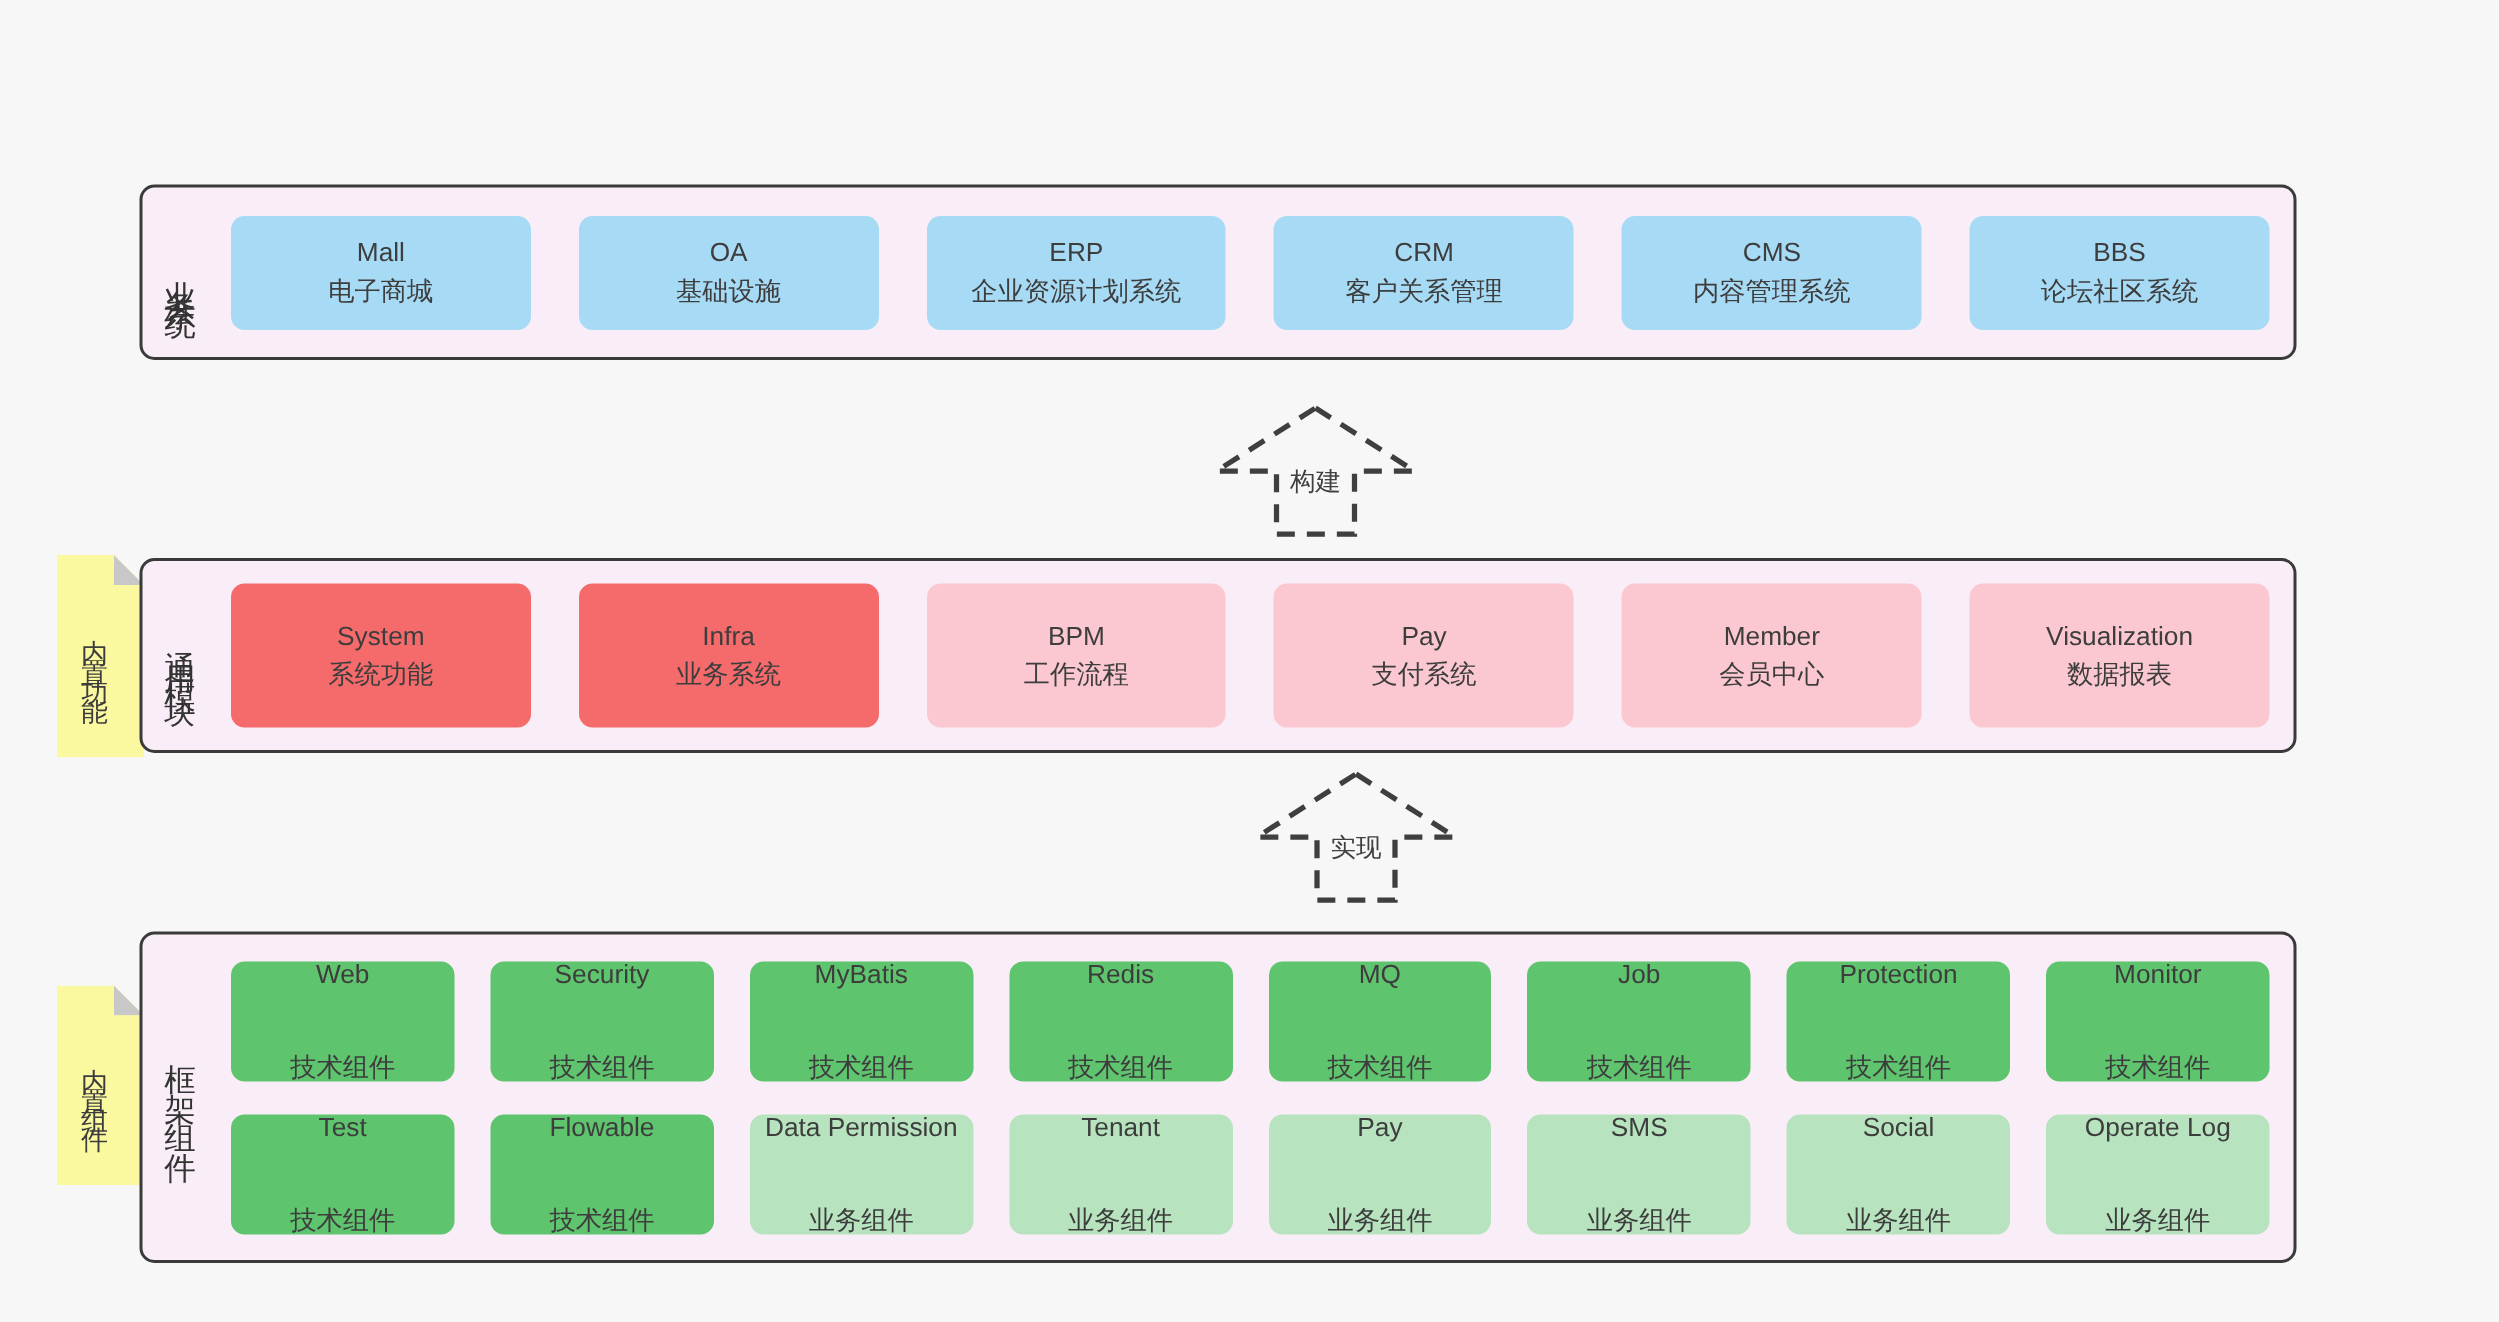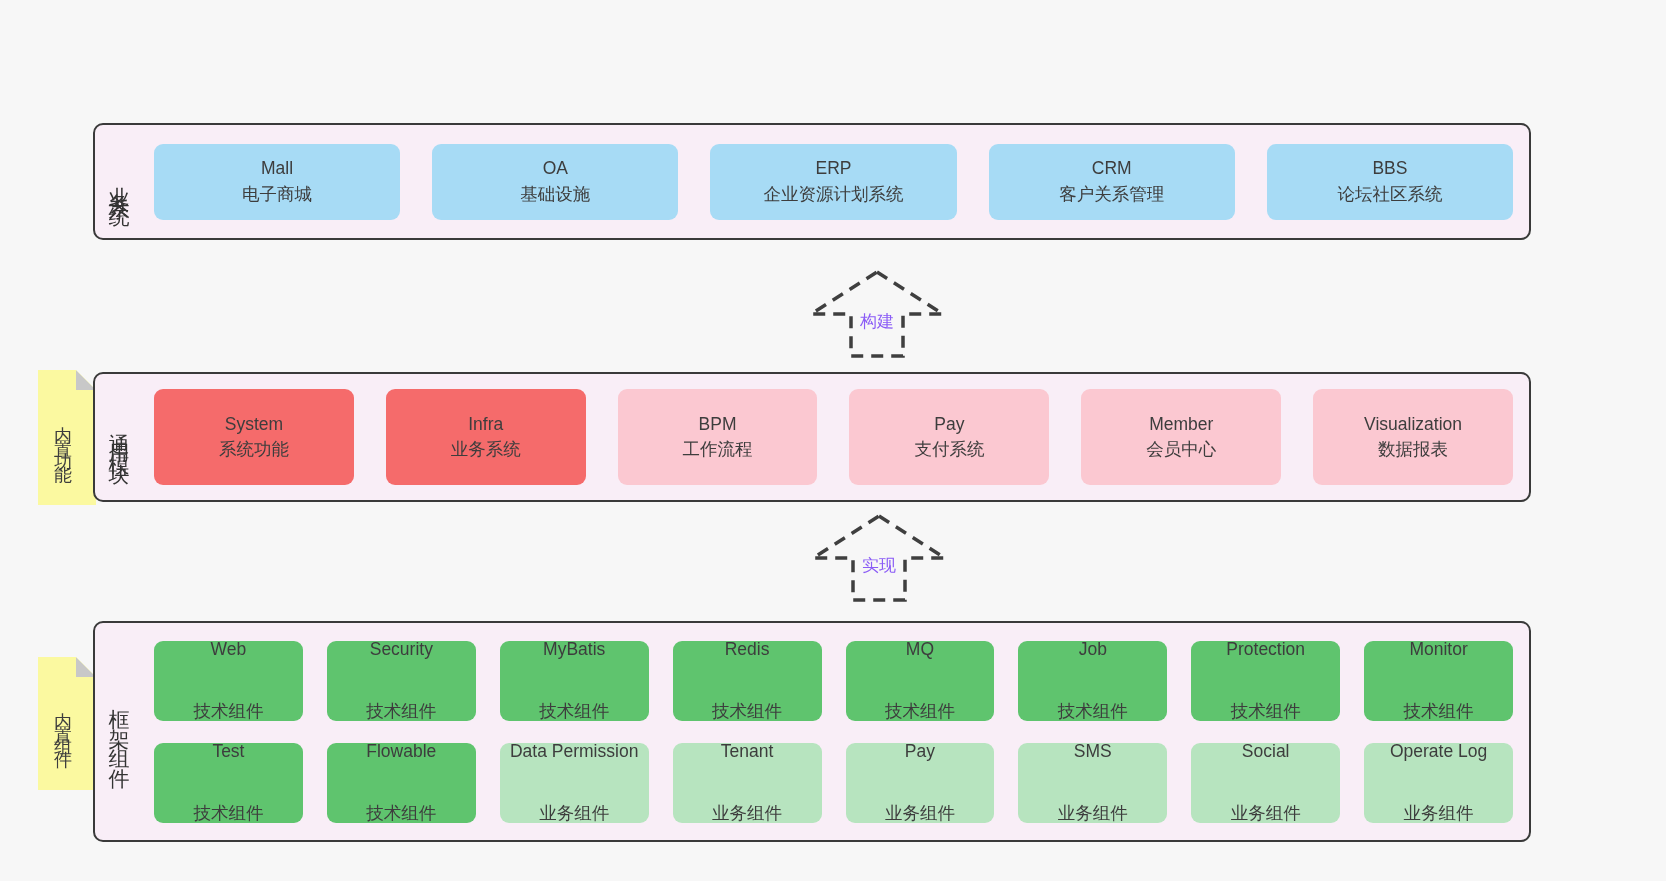--- a/index.html
+++ b/index.html
@@ -111,31 +111,31 @@
   }
 
   
   .arrow {
     position: absolute;
     width: 140px;
     height: 92px;
     z-index: 1;
   }
   .arrow-build     { left: 807px; top: 268px; }
-  .arrow-implement { left: 809px; top: 512px; }
+  .arrow-implement { left: 834px; top: 512px; }
   .arrow svg { display: block; width: 140px; height: 92px; }
   .arrow-label {
     position: absolute;
     left: 50%;
     top: 58%;
     transform: translate(-50%, -50%);
     background: var(--page-bg, #f7f7f7);
     padding: 1px 4px;
     font-size: 17px;
-    color: #8b5cf6;
+    color: #404040;
     white-space: nowrap;
   }
 </style>
 </head>
 <body>
 
 <div class="canvas">
 
   <section class="panel panel-business">
     <div class="vlabel">业务系统</div>
@@ -149,20 +149,24 @@
             <div>OA</div>
             <div>基础设施</div>
           </div>
           <div class="box blue">
             <div>ERP</div>
             <div>企业资源计划系统</div>
           </div>
           <div class="box blue">
             <div>CRM</div>
             <div>客户关系管理</div>
+          </div>
+          <div class="box blue">
+            <div>CMS</div>
+            <div>内容管理系统</div>
           </div>
           <div class="box blue">
             <div>BBS</div>
             <div>论坛社区系统</div>
           </div>
         </div>
       </div>
   </section>
 
   <div class="arrow arrow-build">

